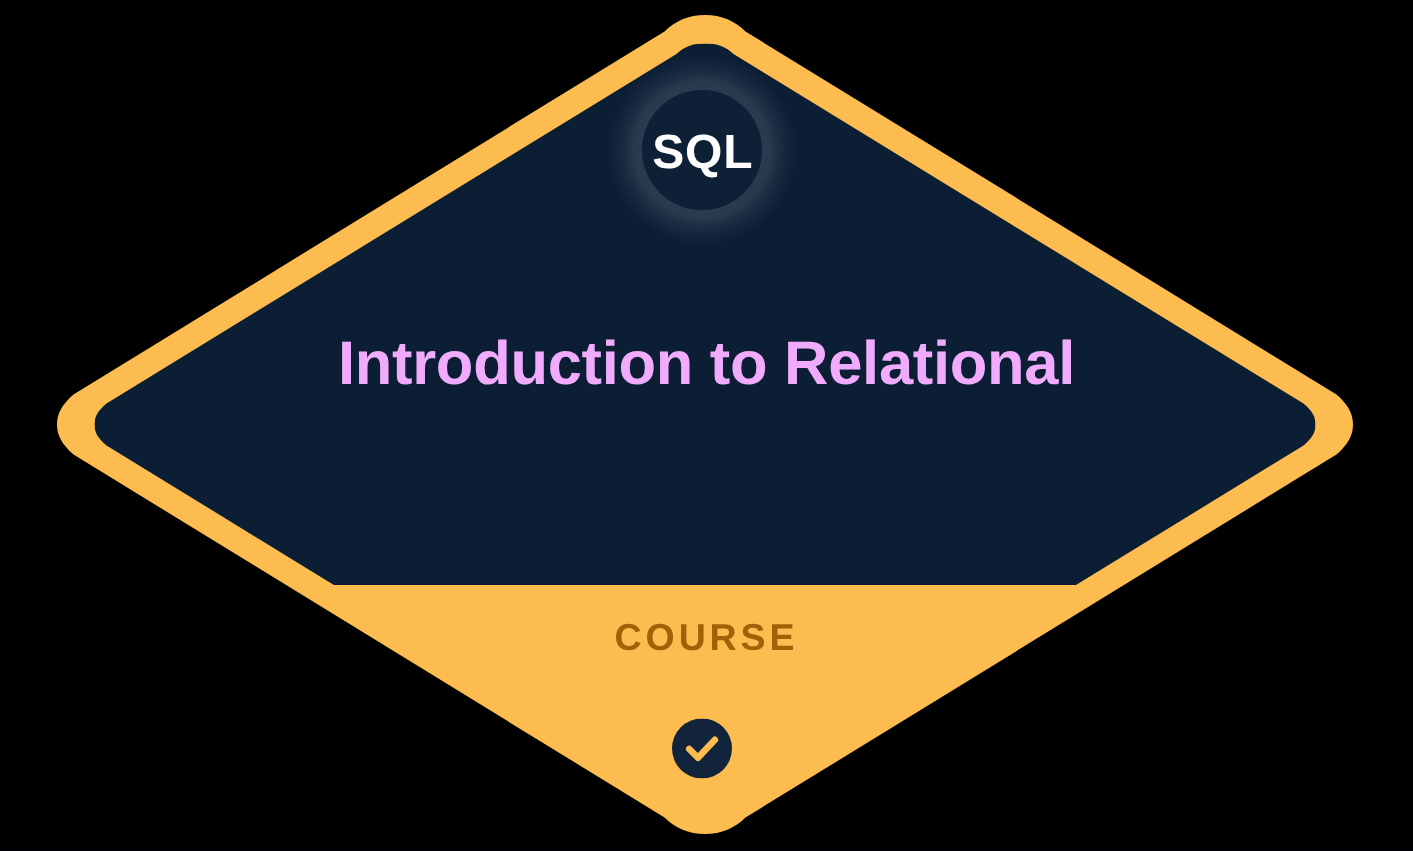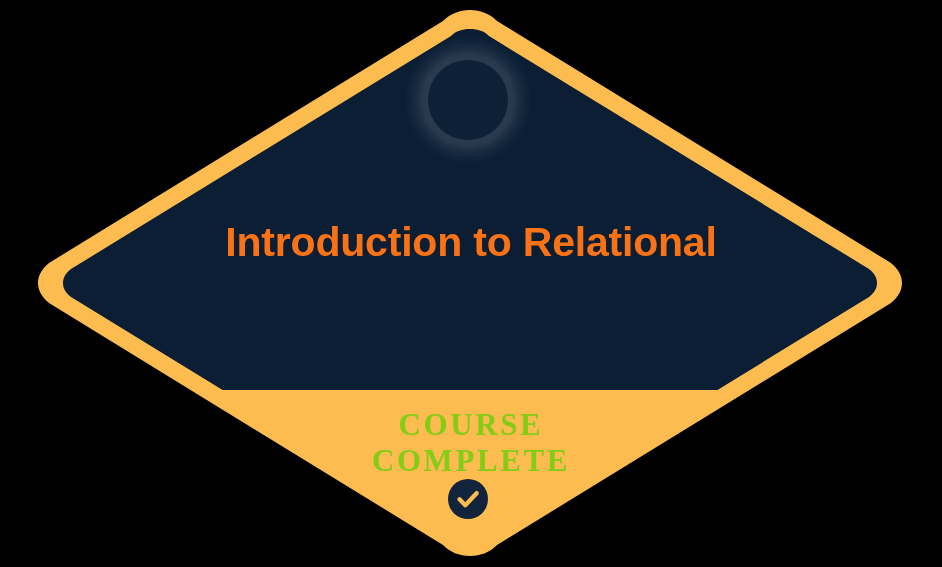--- a/index.html
+++ b/index.html
@@ -61,41 +61,41 @@
     text-align: center;
     user-select: none;
   }
 
   #course-title {
     position: absolute;
     left: 121px;
     top: 219px;
     width: 700px;
     text-align: center;
-    color: #f97316;
+    color: #f0abfc;
     font-family: "Liberation Sans", sans-serif;
     font-size: 41px;
     font-weight: bold;
     line-height: 47px;
     letter-spacing: -0.2px;
   }
   .title-line { display: block; white-space: nowrap; }
 
   #completion-block {
     position: absolute;
     left: 221px;
     top: 407px;
     width: 500px;
     text-align: center;
   }
   .completion-line {
     display: block;
-    color: #84cc16;
-    font-family: Liberation Serif, serif;
-    font-size: 31px;
+    color: #a16207;
+    font-family: Liberation Sans, sans-serif;
+    font-size: 25px;
     font-weight: bold;
     letter-spacing: 2.6px;
     line-height: 36px;
   }
 
   #check-badge {
     position: absolute;
     left: 448px;
     top: 479px;
     width: 40px;
@@ -160,28 +160,30 @@
 
       <g>
         <circle cx="468" cy="100" r="63" fill="url(#ring-glow)" opacity="0.95"></circle>
         <circle cx="468" cy="100" r="40" fill="#0E2036"></circle>
       </g>
     </g>
   </svg>
 
   <div class="overlay">
 
+    <div id="sql-logo">
+      <span id="sql-logo-text">SQL</span>
+    </div>
 
     <div id="course-title">
       <span class="title-line">Introduction to Relational</span>
     </div>
 
     <div id="completion-block">
       <span class="completion-line">COURSE</span>
-      <span class="completion-line">COMPLETE</span>
     </div>
 
     <svg id="check-badge" viewBox="0 0 40 40">
       <circle cx="20" cy="20" r="20" fill="#11243C"></circle>
       <path d="M 11.5 20.3 L 17.3 26.2 L 28.6 14.2" fill="none" stroke="#FCBC4F" stroke-width="4.4" stroke-linecap="round" stroke-linejoin="round"></path>
     </svg>
 
   </div>
 </div>
 

